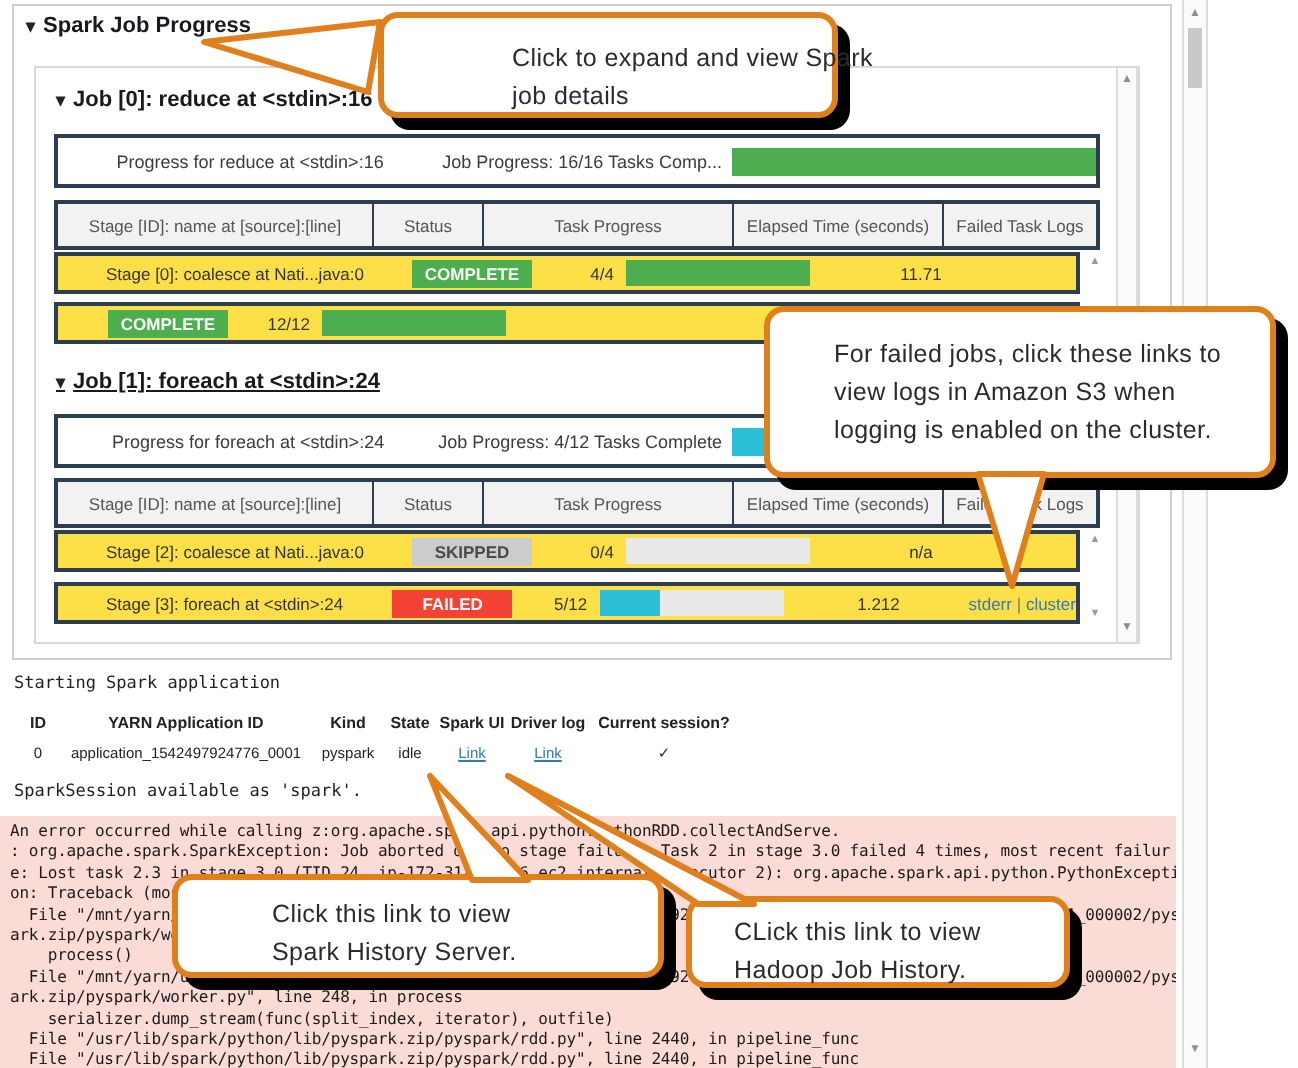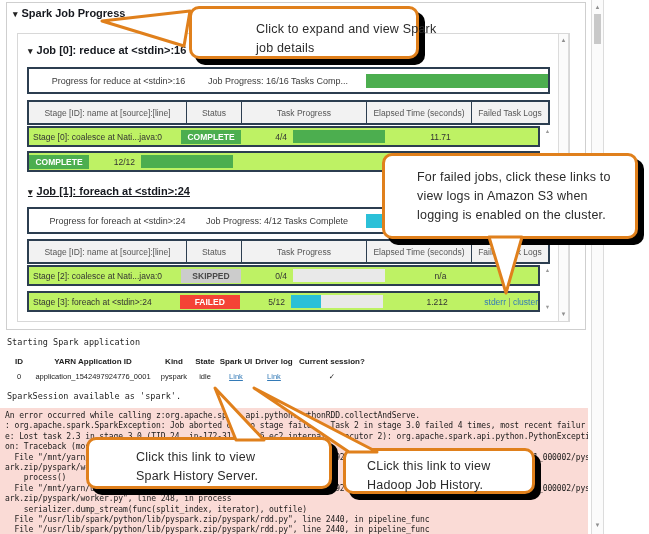--- a/index.html
+++ b/index.html
@@ -11,35 +11,35 @@
   .abs { position:absolute; }
   
   #outer-box { left:6px; top:2px; width:580px; height:328px; border:1px solid #cfcfcf; background:#fff; }
   #inner-panel { left:17px; top:33px; width:553px; height:289px; border:1px solid #d8d8d8; background:#fff; }
   .section-header { font-size:11px; font-weight:bold; color:#16191f; white-space:nowrap; }
   .collapse-icon { font-size:9px; color:#222; margin-right:4px; }
   
   .jp-table { border:2px solid var(--navy_border); background:#fff; display:flex; align-items:center; }
   .jp-label { width:228px; text-align:center; font-size:9px; color:#3b3b3b; }
   .jp-right { display:flex; align-items:center; }
-  .jp-text { font-size:9px; color:#3b3b3b; margin-right:18px; white-space:nowrap; }
+  .jp-text { font-size:9px; color:#3b3b3b; margin-right:5px; white-space:nowrap; }
   .jp-bar { width:182px; height:14px; background:var(--track_gray); overflow:hidden; }
   .bar-fill { height:100%; }
   .bar-fill.green { background:var(--complete_green); }
   .bar-fill.cyan  { background:var(--running_cyan); }
   
   .stage-header { border:2px solid var(--navy_border); background:var(--header_bg); display:flex; height:25px; }
   .stage-header .hcell { font-size:8.5px; color:#555; display:flex; align-items:center; justify-content:center;
                          border-right:1px solid var(--navy_border); white-space:nowrap; overflow:hidden; }
   .stage-header .hcell:last-child { border-right:none; }
   .hc0{width:158px;} .hc1{width:55px;} .hc2{width:125px;} .hc3{width:105px;} .hc4{flex:1;}
   
-  .stage-row { border:2px solid var(--navy_border); background:#bef264; display:flex; align-items:center; height:21px; }
+  .stage-row { border:2px solid var(--navy_border); background:#fde047; display:flex; align-items:center; height:21px;padding-left:20px; }
   .sc-name { width:152px; font-size:8.5px; color:#333; padding-left:4px; white-space:nowrap; overflow:hidden; }
-  .sc-status { width:70px; display:flex; justify-content:flex-start; }
+  .sc-status { width:70px; display:flex; justify-content:center; }
   .badge { min-width:60px; padding:2px 4px; font-size:8.5px; font-weight:bold; text-align:center; }
   .badge.complete { background:var(--complete_green); color:#fff; }
   .badge.skipped  { background:var(--skipped_gray); color:#4a4a4a; }
   .badge.failed   { background:var(--failed_red); color:#fff; }
   .sc-count { width:42px; font-size:8.5px; color:#333; text-align:right; padding-right:6px; }
   .sc-bar { width:100px; }
   .row-bar { width:92px; height:13px; background:var(--track_gray); overflow:hidden; }
   .sc-elapsed { width:95px; font-size:8.5px; color:#333; text-align:center; }
   .sc-logs { flex:1; font-size:8.5px; text-align:center; white-space:nowrap; }
   .log-link { color:var(--link_blue); cursor:pointer; }

